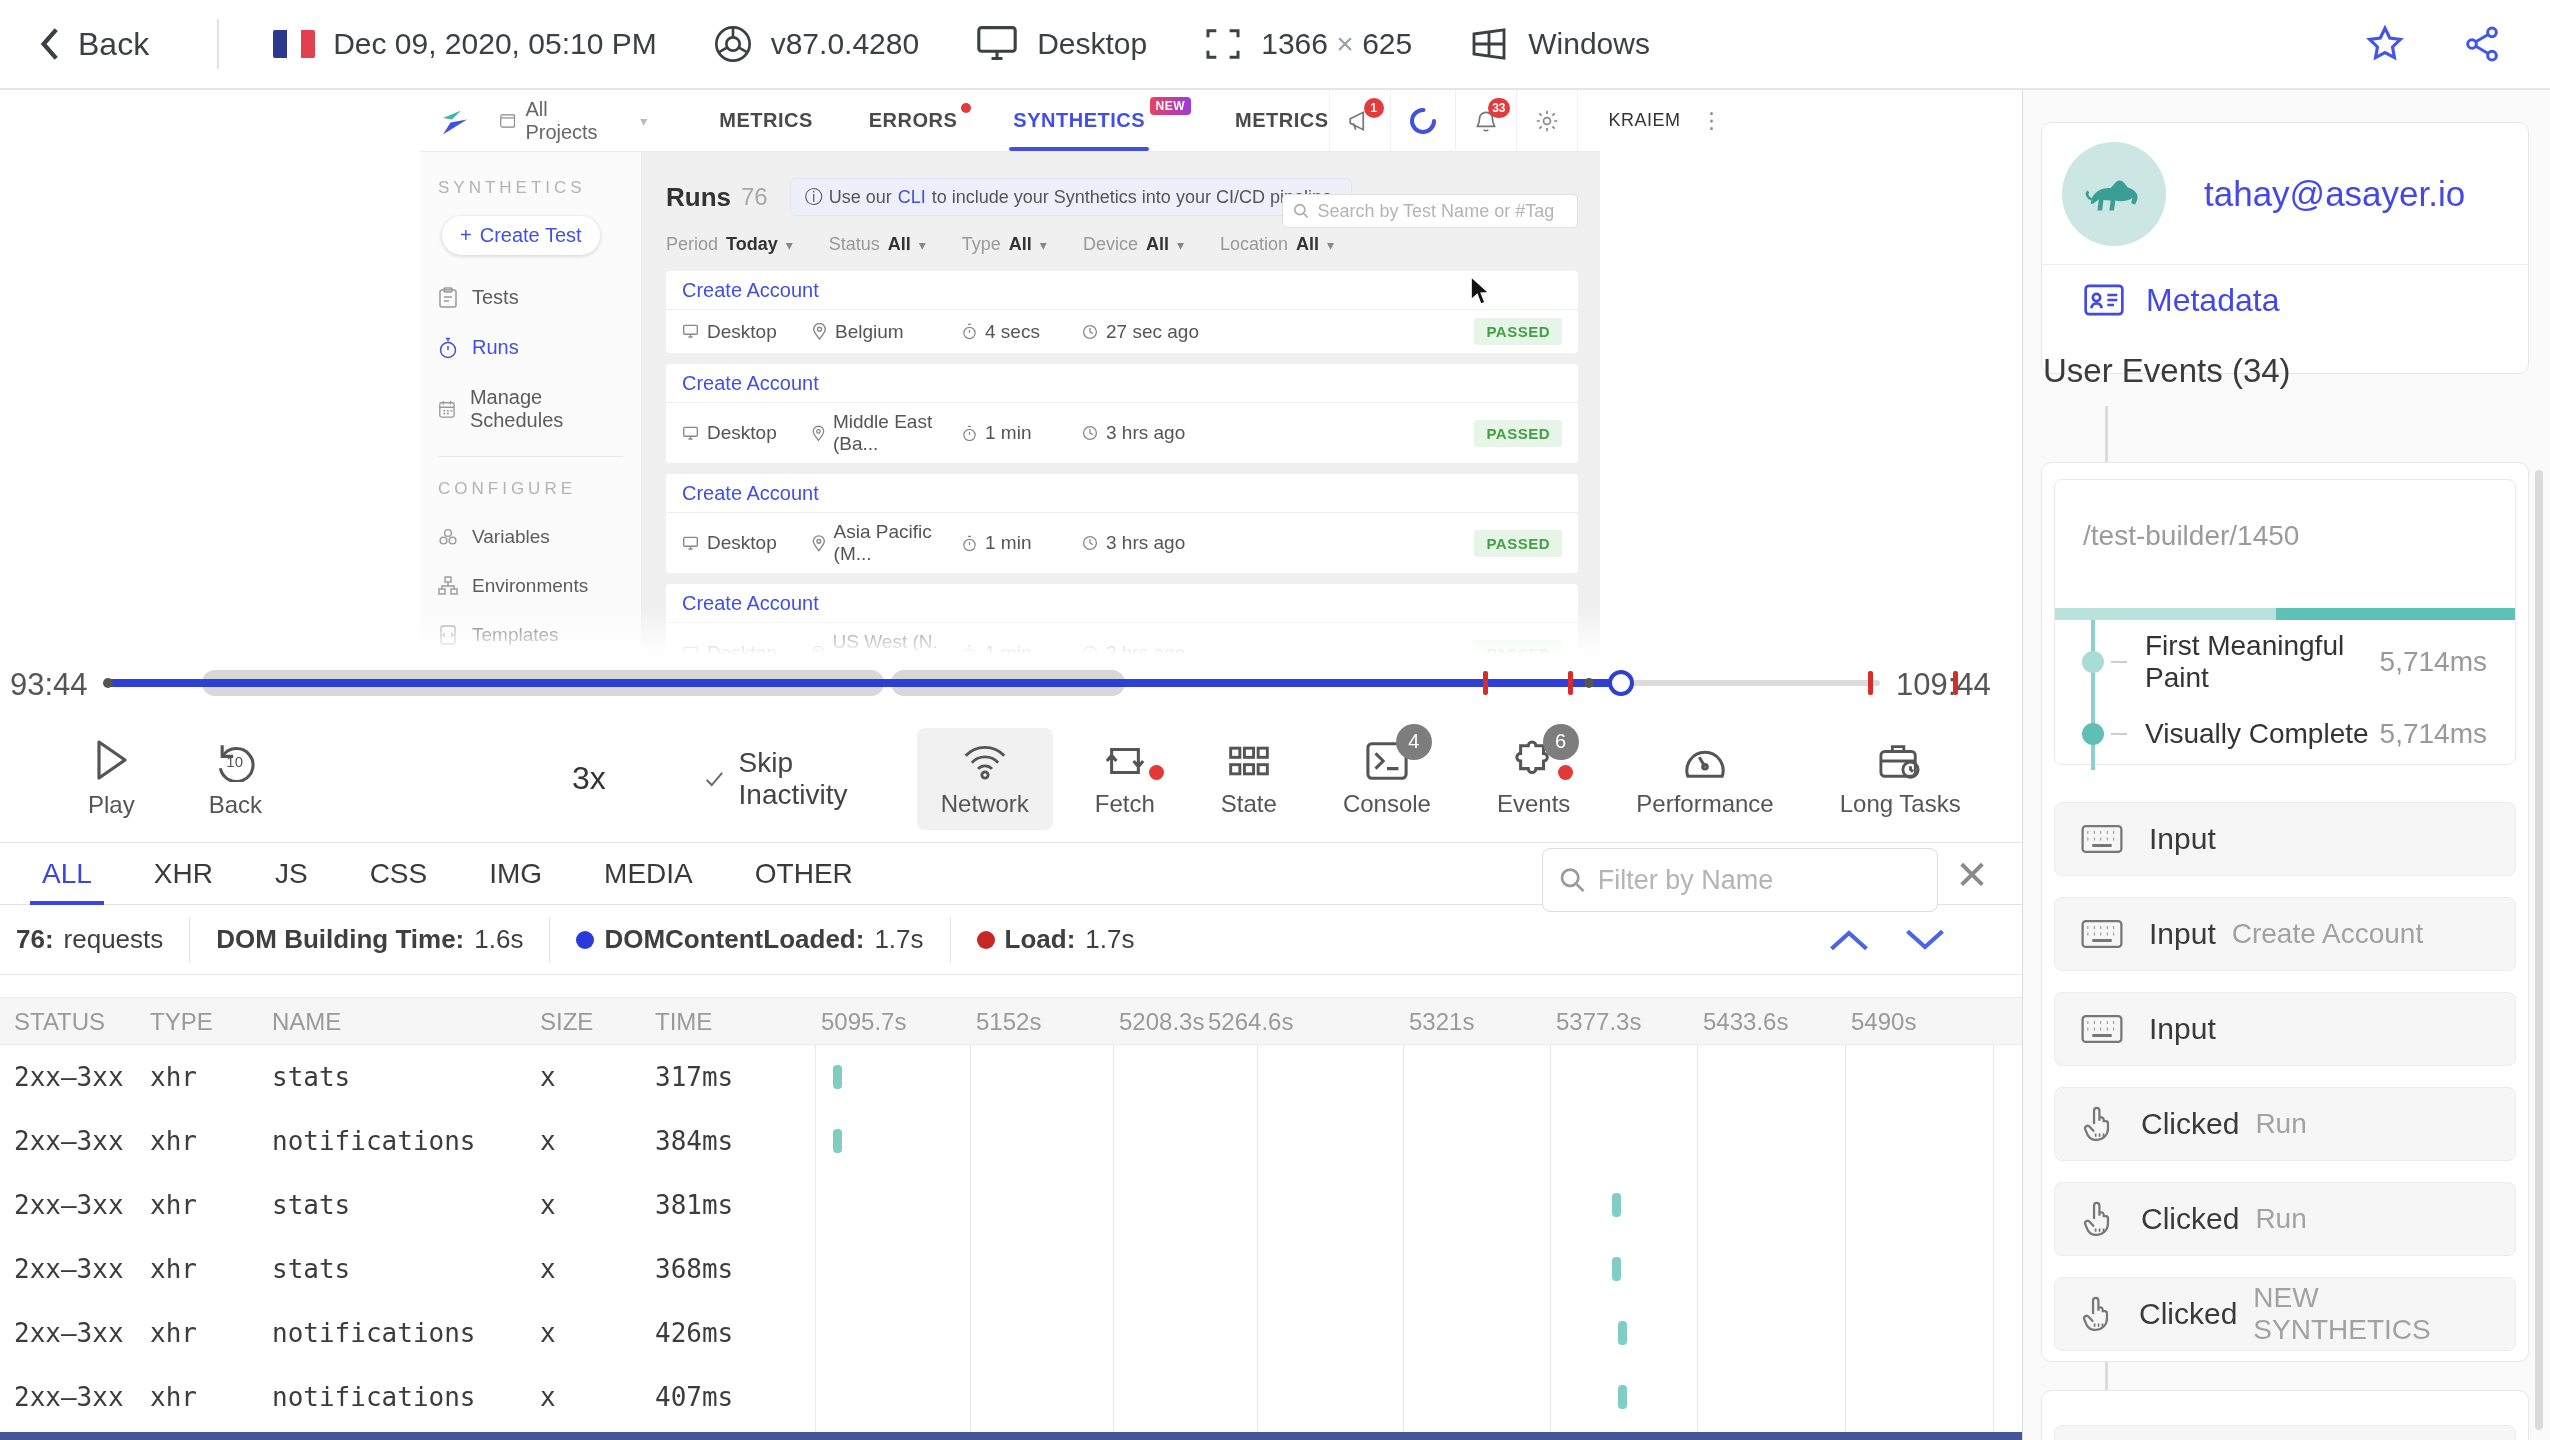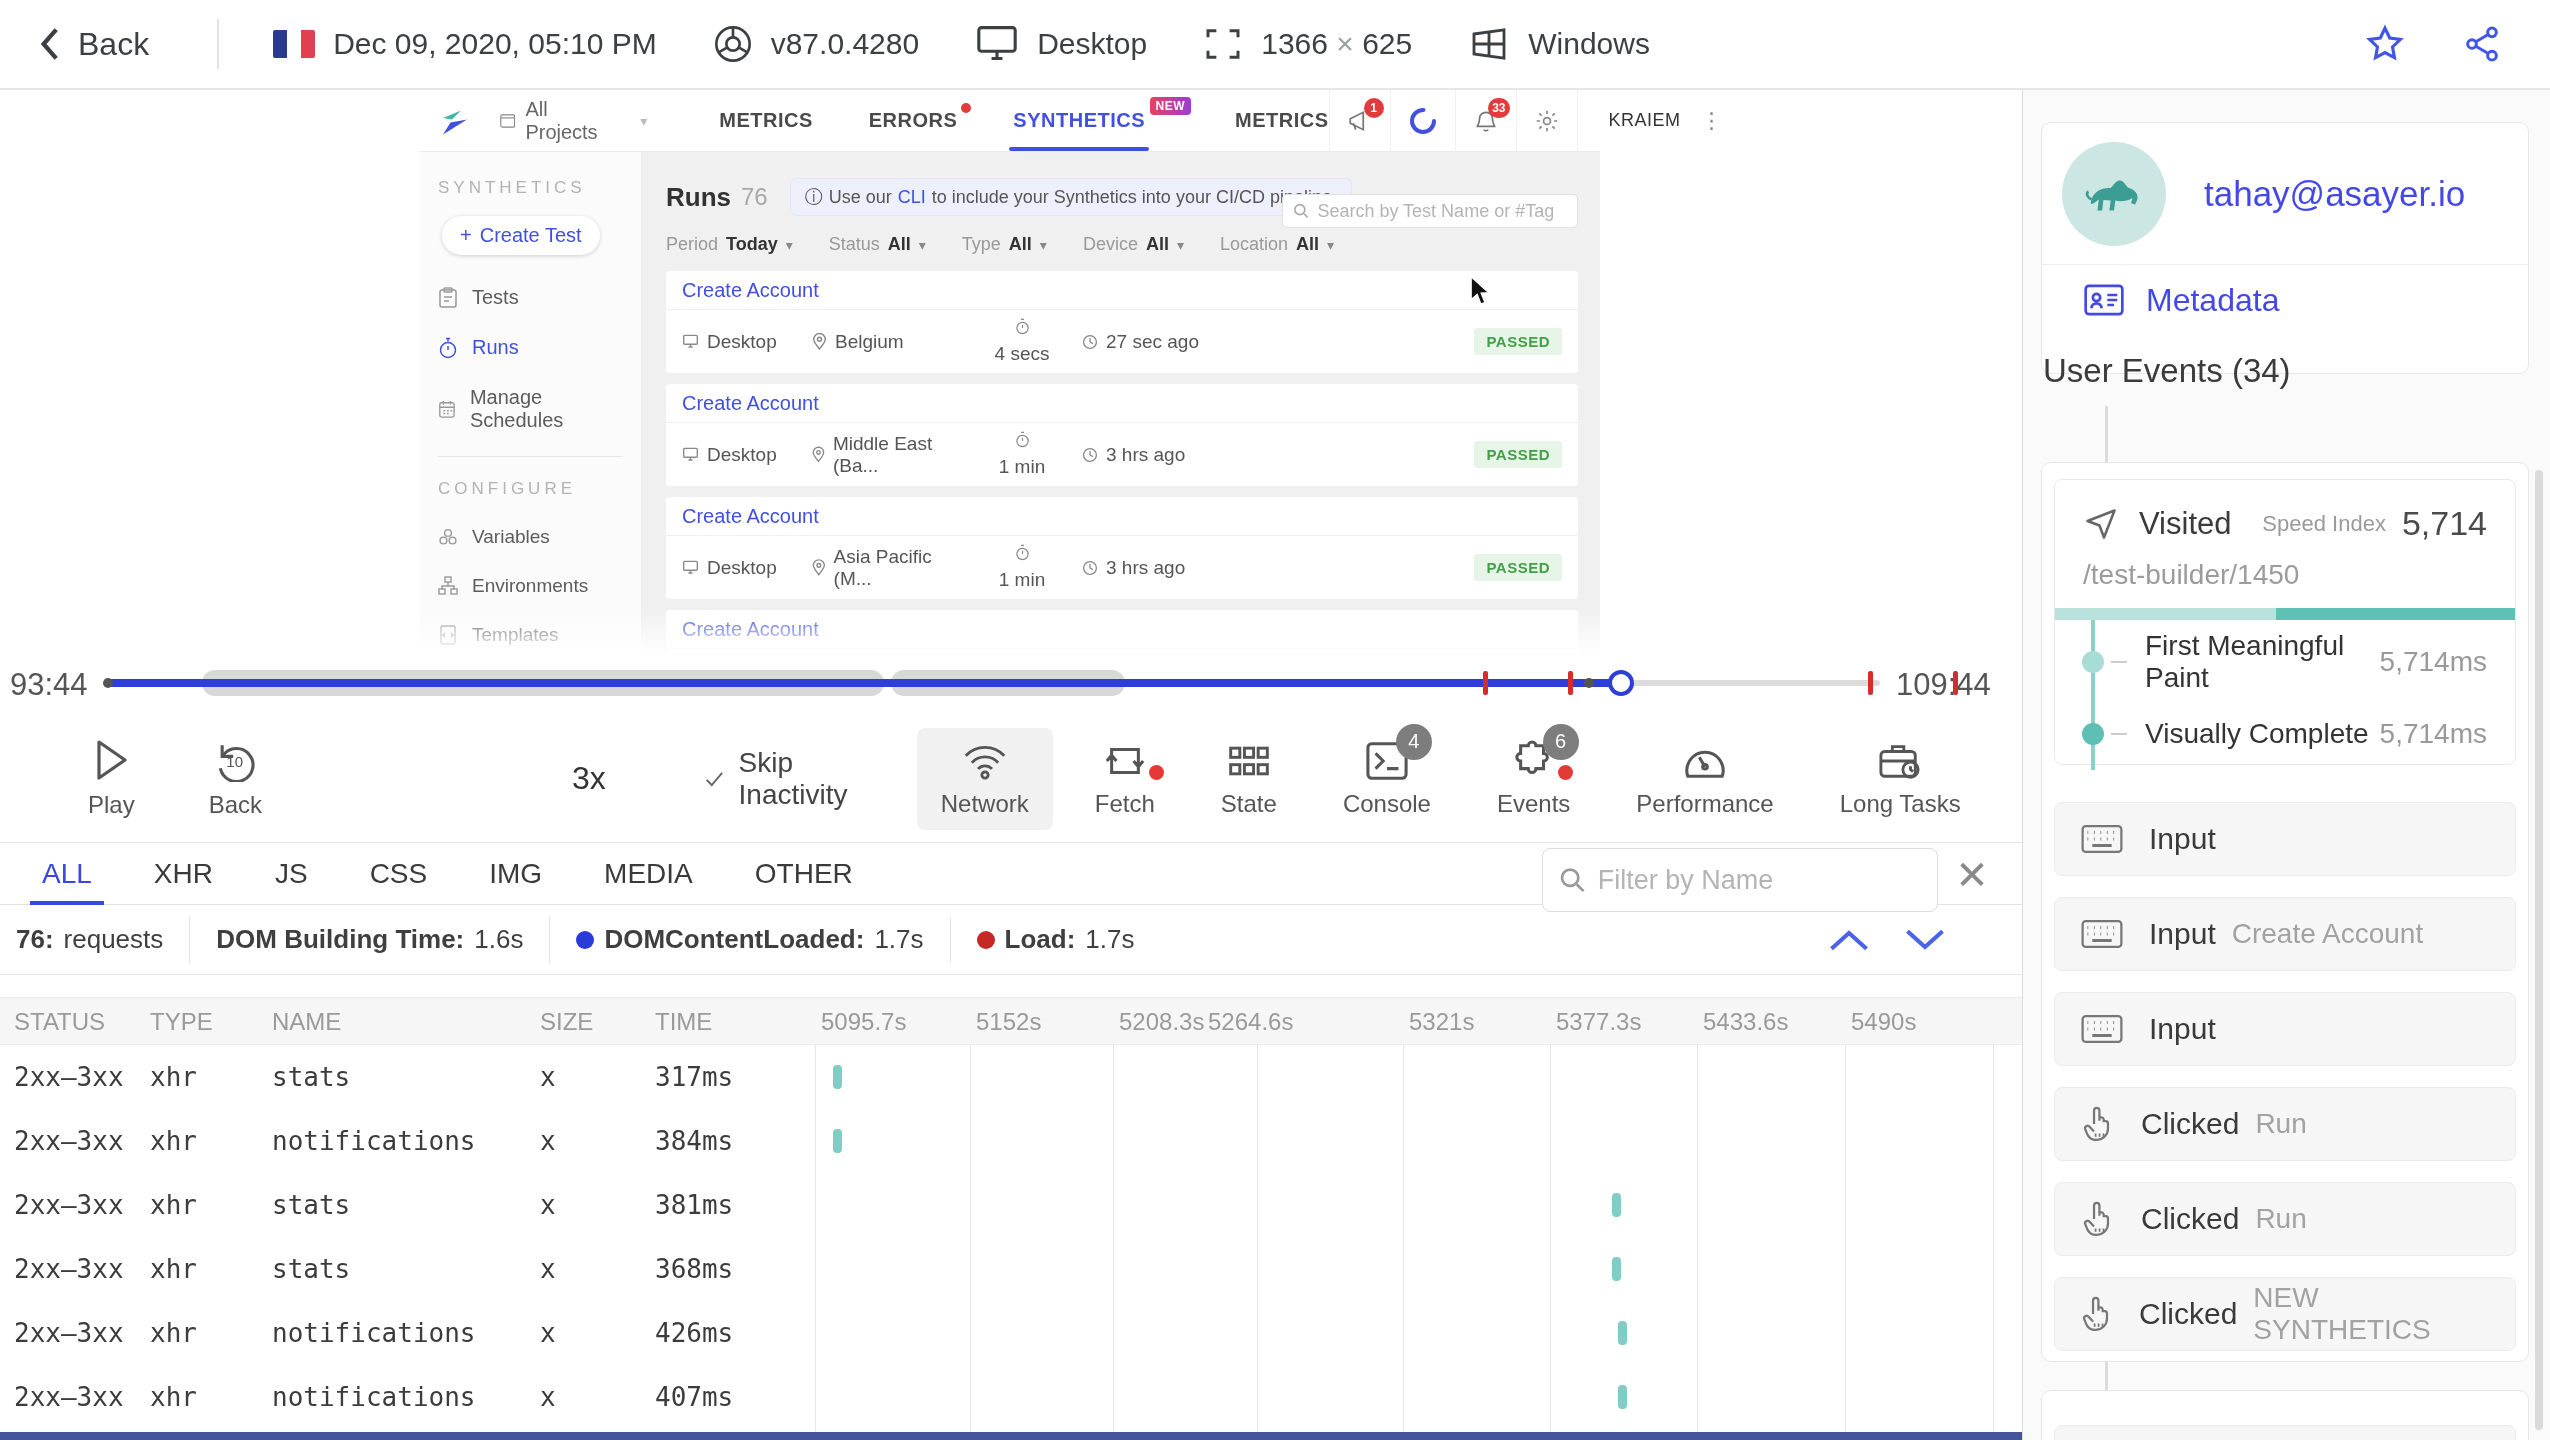--- a/index.html
+++ b/index.html
@@ -60,21 +60,21 @@
   .filters b { color:#333; }
   .caret { color:#888; font-size:14px; }
   .mini-search { position:absolute; top:42px; right:22px; width:296px; height:34px; background:#fff; border:1px solid #e0e0e0;
                  border-radius:5px; display:flex; align-items:center; gap:8px; padding:0 10px; color:#b5b5b5; font-size:18px; }
   .mini-search input { border:none; outline:none; font-size:18px; width:100%; color:#555; background:transparent; font-family:inherit;}
   .run-list { margin-top:16px; }
   .run-card { background:#fff; border-radius:4px; margin-bottom:11px; }
   .rc-title { padding:8px 16px 7px 16px; font-size:20px; color:#4150e0; border-bottom:1px solid #f0f0f0; cursor:pointer;}
   .rc-row { display:flex; align-items:center; padding:8px 16px; font-size:19px; color:#555; }
   .rc-cell { display:flex; align-items:center; gap:8px; }
-  .rc-dev { width:130px; } .rc-loc { width:150px; } .rc-dur { width:120px;flex-direction:column; } .rc-ago { flex:1; }
+  .rc-dev { width:130px; } .rc-loc { width:150px; } .rc-dur { width:120px; } .rc-ago { flex:1; }
   .badge-passed { background:#e7f4e8; color:#43a047; font-size:15px; font-weight:bold; letter-spacing:.5px;
                   padding:5px 12px; border-radius:3px; }
   .fade { position:absolute; left:0; right:0; bottom:0; height:46px;
           background:linear-gradient(rgba(240,240,240,0), #ffffff); pointer-events:none; }
   .cursor { position:absolute; left:825px; top:123px; z-index:5; }
 
   
   .tl-row { position:absolute; left:0; top:565px; width:2022px; height:60px; background:#fff; }
   .tl-time { position:absolute; top:12px; font-size:31px; color:#555; }
   .tl-time.left { left:10px; } .tl-time.right { left:1896px; }
@@ -860,28 +860,20 @@
         </svg>
         <span>Metadata</span>
       </div>
     </div>
 
     <h2 class="ue-title">User Events (34)</h2>
     <div class="connector" style="top:316px; height:56px;"></div>
 
     <div class="group-card" style="top:372px; height:900px;">
       <div class="visited-card">
-        <div class="vc-head">
-          <svg width="36" height="36" viewBox="0 0 24 24" fill="none" stroke="#666" stroke-width="1.7">
-              <path d="M21 3 L3 10 L11 13 L14 21 Z" stroke-linejoin="round"></path>
-            </svg>
-          <span class="vc-label">Visited</span>
-          <span class="vc-si-label">Speed Index</span>
-          <span class="vc-si">5,714</span>
-        </div>
         <div class="vc-url">/test-builder/1450</div>
         <div class="vc-bar">
           <span class="light" style="width: 48%;"></span>
             <span class="dark"></span>
         </div>
         <div class="vc-vline"></div>
         <div class="vc-metrics">
           <div class="metric-row">
             <span class="m-dot" style="background:#a8dcd6;"></span>
             <span class="m-dash"></span>

